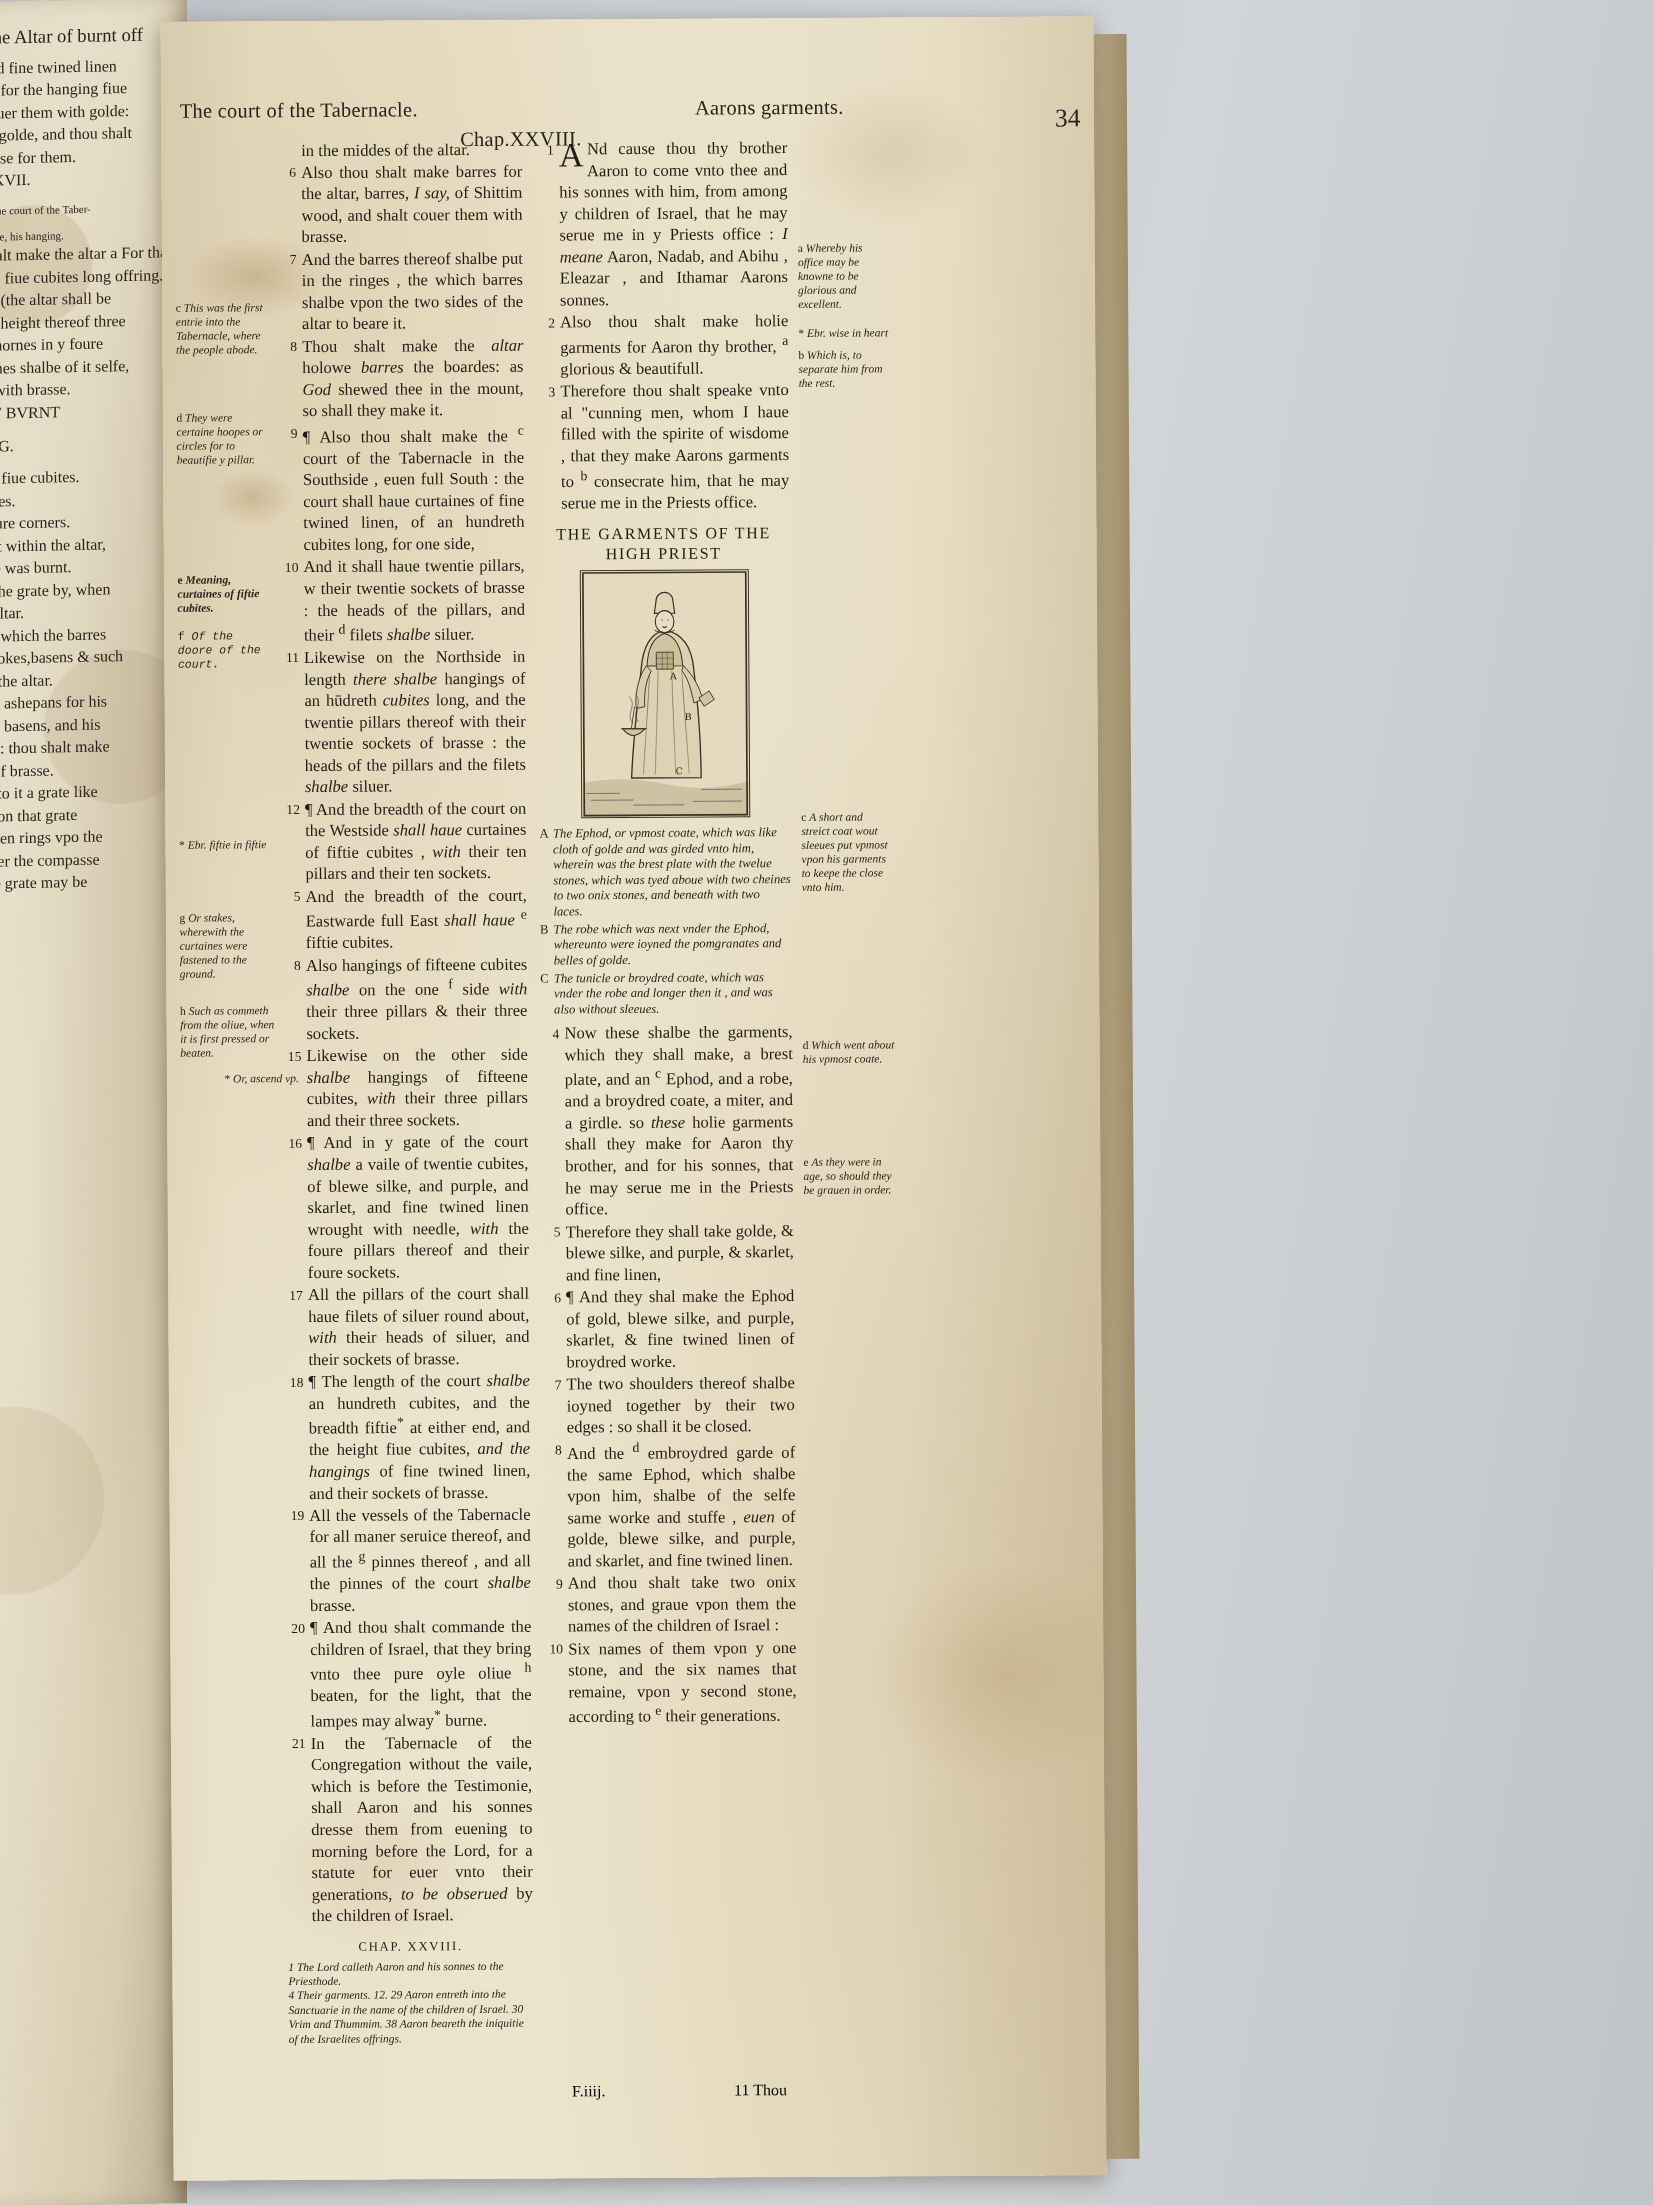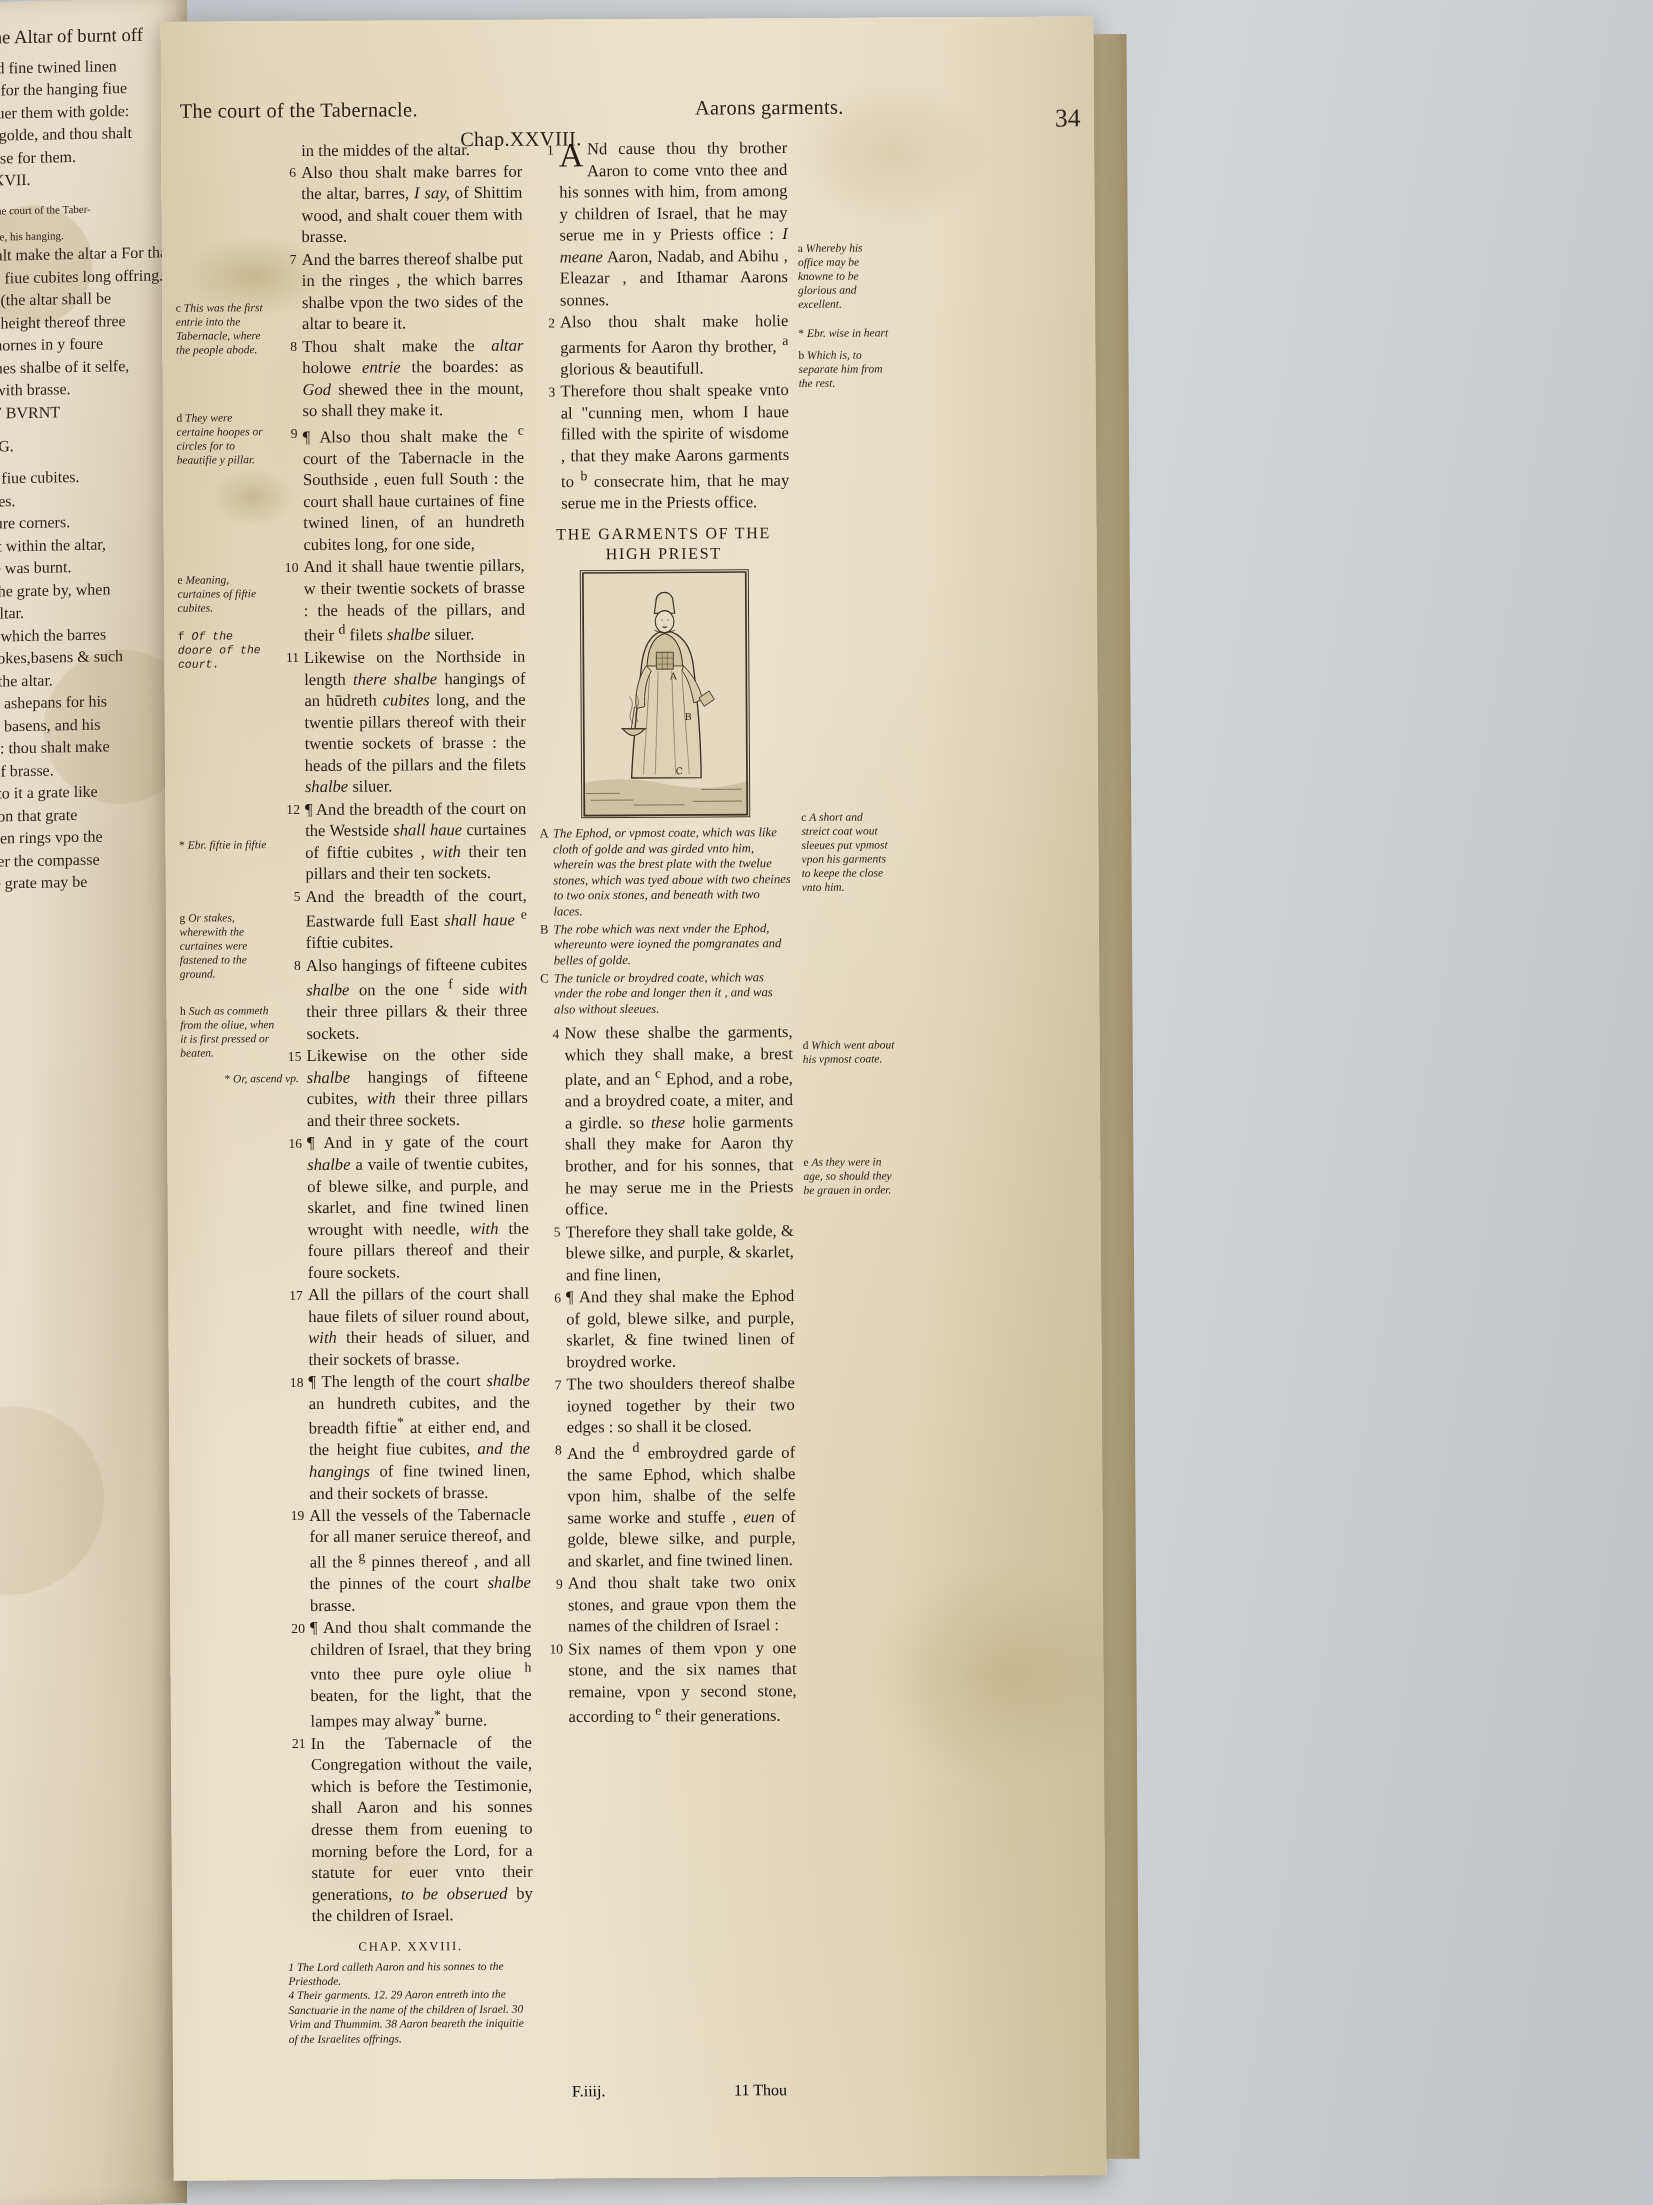--- a/index.html
+++ b/index.html
@@ -246,42 +246,42 @@
   <div id="page-stains"></div>
 
   <div class="running-head" id="head-left">The court of the Tabernacle.</div>
   <div class="running-head" id="head-mid">Chap.XXVIII.</div>
   <div class="running-head" id="head-right">Aarons garments.</div>
   <div id="folio">34</div>
 
   <div class="col" id="col-a-notes" style="position: absolute; height: 1190px;">
       <div class="note" style="position: absolute; top: 160px; left: 0px; width: 95px;"><span>c</span> <span class="it">This was the first entrie into the Tabernacle, where the people abode.</span></div>
       <div class="note" style="position: absolute; top: 270px; left: 0px; width: 95px;"><span>d</span> <span class="it">They were certaine hoopes or circles for to beautifie y pillar.</span></div>
-      <div class="note" style="position: absolute; top: 432px; left: 0px; width: 95px;"><span>e</span> <span class="it">Meaning, curtaines of fiftie cubites.</span></div>
+      <div class="note" style="position: absolute; top: 432px; left: 0px; width: 95px; font-weight: bold;"><span>e</span> <span class="it">Meaning, curtaines of fiftie cubites.</span></div>
       <div class="note" style="position: absolute; top: 489px; left: 0px; width: 95px; font-family: Liberation Mono, monospace;"><span>f</span> <span class="it">Of the doore of the court.</span></div>
       <div class="note" style="position: absolute; top: 697px; left: 0px; width: 95px;"><span>*</span> <span class="it">Ebr. fiftie in fiftie</span></div>
       <div class="note" style="position: absolute; top: 770px; left: 0px; width: 95px;"><span>g</span> <span class="it">Or stakes, wherewith the curtaines were fastened to the ground.</span></div>
       <div class="note" style="position: absolute; top: 863px; left: 0px; width: 95px;"><span>h</span> <span class="it">Such as commeth from the oliue, when it is first pressed or beaten.</span></div>
       <div class="note" style="position: absolute; top: 931px; left: 0px; width: 95px; margin-left: 44px;"><span>*</span> <span class="it">Or, ascend vp.</span></div>
     </div>
 
   <div class="col" id="col-a-text">
     <div style="font-size:16.6px; line-height:1.30; padding-left:24px;">in the middes of the altar.</div>
     <div id="col-a-verses">
         <div class="verse">
           <span class="vnum">6</span>
           <span class="vtext">Also thou shalt make barres for the altar, barres, <i>I say,</i> of Shittim wood, and shalt couer them with brasse.</span>
         </div>
         <div class="verse">
           <span class="vnum">7</span>
           <span class="vtext">And the barres thereof shalbe put in the ringes , the which barres shalbe vpon the two sides of the altar to beare it.</span>
         </div>
         <div class="verse">
           <span class="vnum">8</span>
-          <span class="vtext">Thou shalt make the <i>altar</i> holowe <i>entrie</i> the boardes: as <i>God</i> shewed thee in the mount, so shall they make it.</span>
+          <span class="vtext">Thou shalt make the <i>altar</i> holowe <i>barres</i> the boardes: as <i>God</i> shewed thee in the mount, so shall they make it.</span>
         </div>
         <div class="verse">
           <span class="vnum">9</span>
           <span class="vtext">¶ Also thou shalt make the <sup>c</sup> court of the Tabernacle in the Southside , euen full South : the court shall haue curtaines of fine twined linen, of an hundreth cubites long, for one side,</span>
         </div>
         <div class="verse">
           <span class="vnum">10</span>
           <span class="vtext">And it shall haue twentie pillars, w their twentie sockets of brasse : the heads of the pillars, and their <sup>d</sup> filets <i>shalbe</i> siluer.</span>
         </div>
         <div class="verse">

